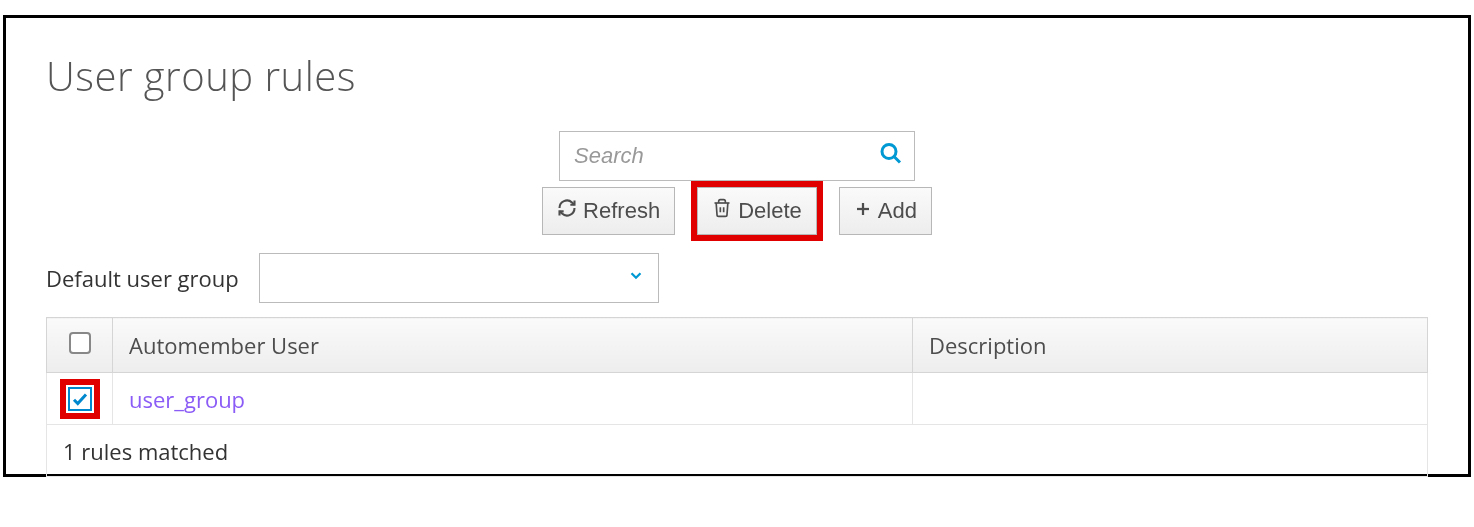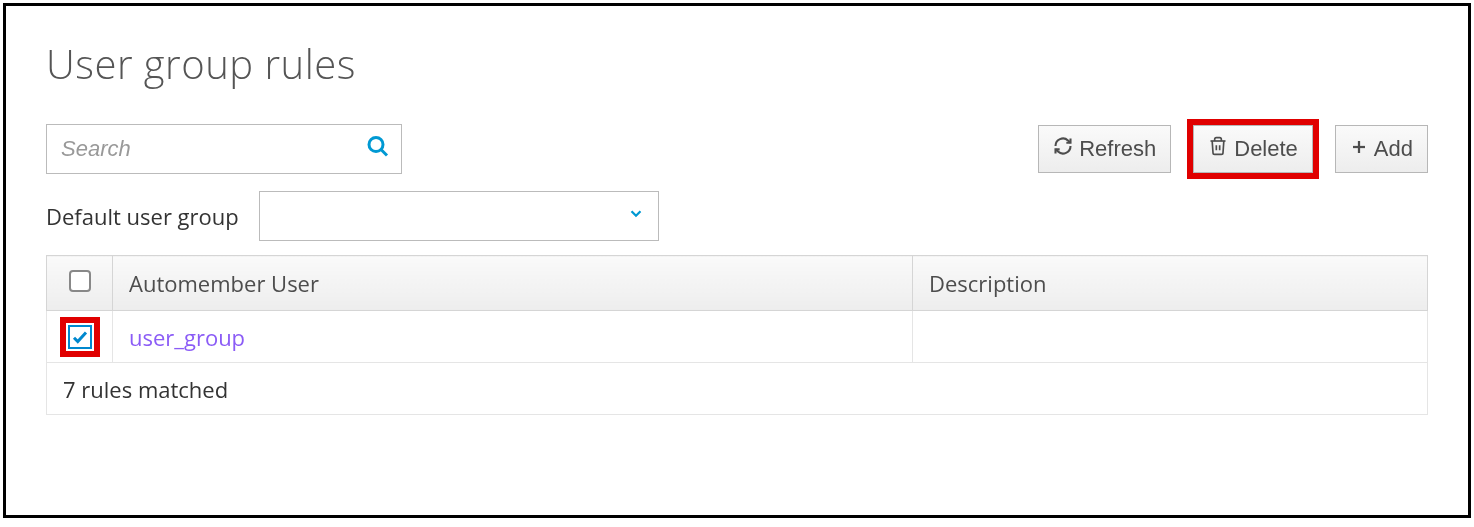--- a/index.html
+++ b/index.html
@@ -8,36 +8,38 @@
       padding: 0;
     }
     body {
       font-family: "Open Sans", "Helvetica Neue", Helvetica, Arial, sans-serif;
       background: #fff;
       padding: 3px;
     }
     .outer-frame {
       border: 3px solid #000;
       width: 1468px;
-      height: 515px;
+      height: 462px;
       padding: 30px 40px 40px 40px;
       background: #fff;
+      margin-top: 12px;
     }
     .page-title {
       font-size: 40px;
       font-weight: 300;
       color: #555;
       margin-bottom: 28px;
       letter-spacing: 0.5px;
     }
     .toolbar-row {
       display: flex;
       justify-content: space-between;
       align-items: center;
       margin-bottom: 12px;
+      flex-direction: column;
     }
     .search-wrap {
       position: relative;
       width: 356px;
     }
     .search-input {
       width: 100%;
       height: 50px;
       padding: 8px 48px 8px 14px;
       font-size: 22px;
@@ -279,18 +281,18 @@
               </svg>
             </span>
           </span>
         </td>
         <td>
           <a class="rule-link">user_group</a>
         </td>
         <td></td>
       </tr>
       <tr class="footer-row">
-        <td colspan="3">7 rules matched</td>
+        <td colspan="3">1 rules matched</td>
       </tr>
     </tbody>
   </table>
 
 </div>
 
 </body></html>

